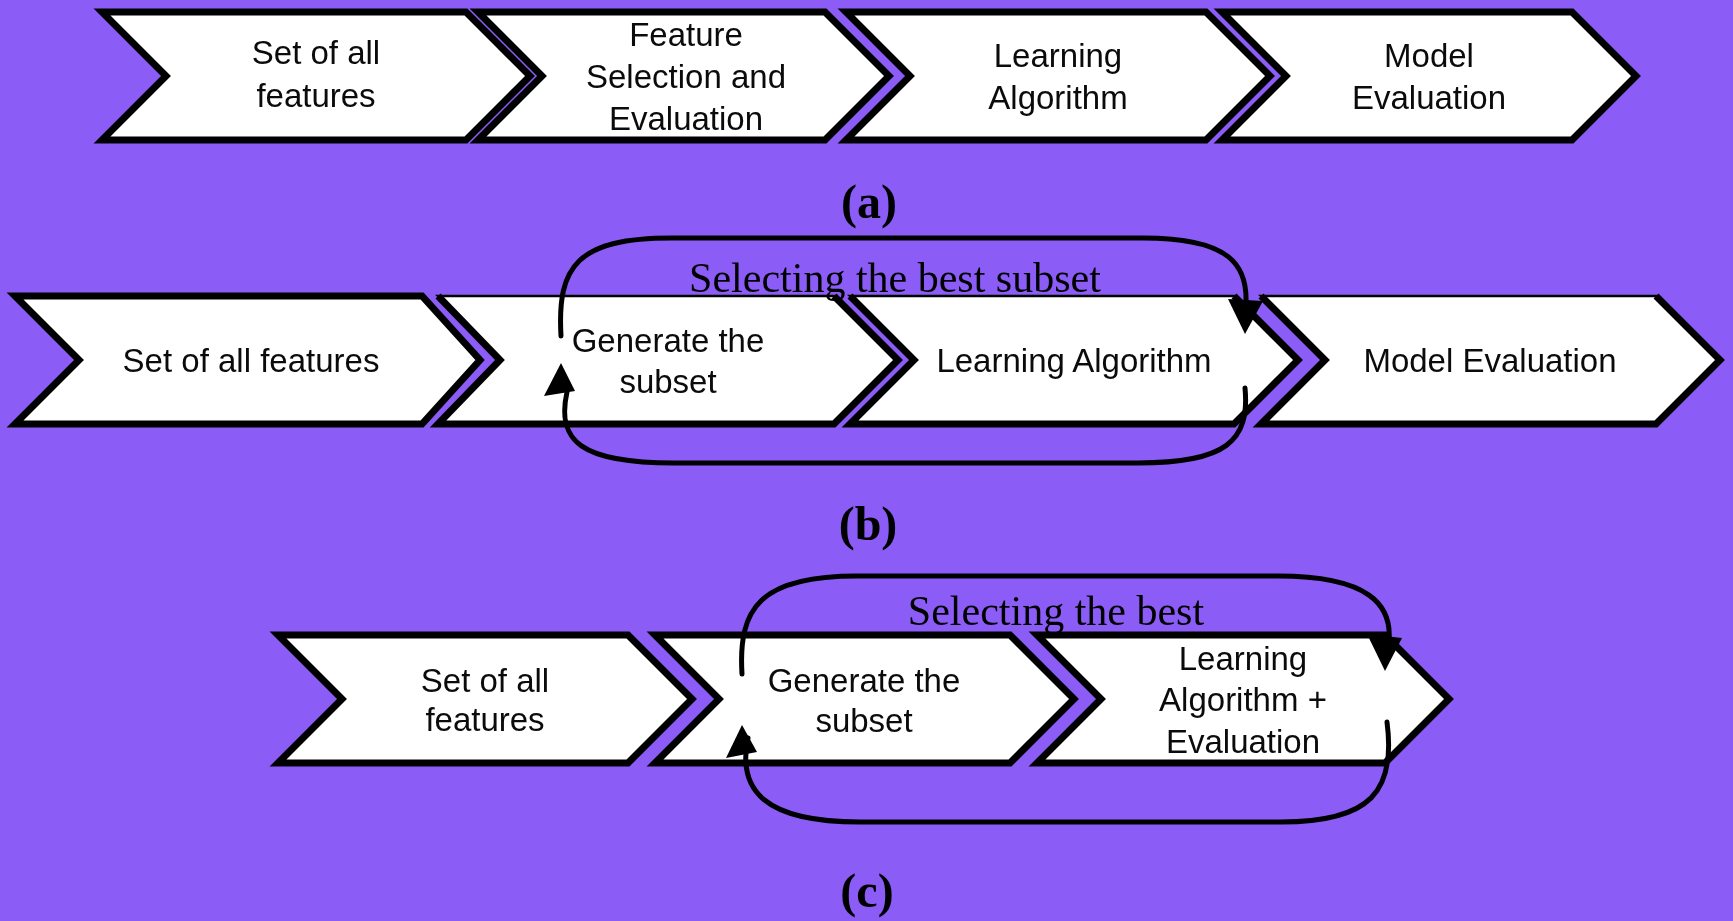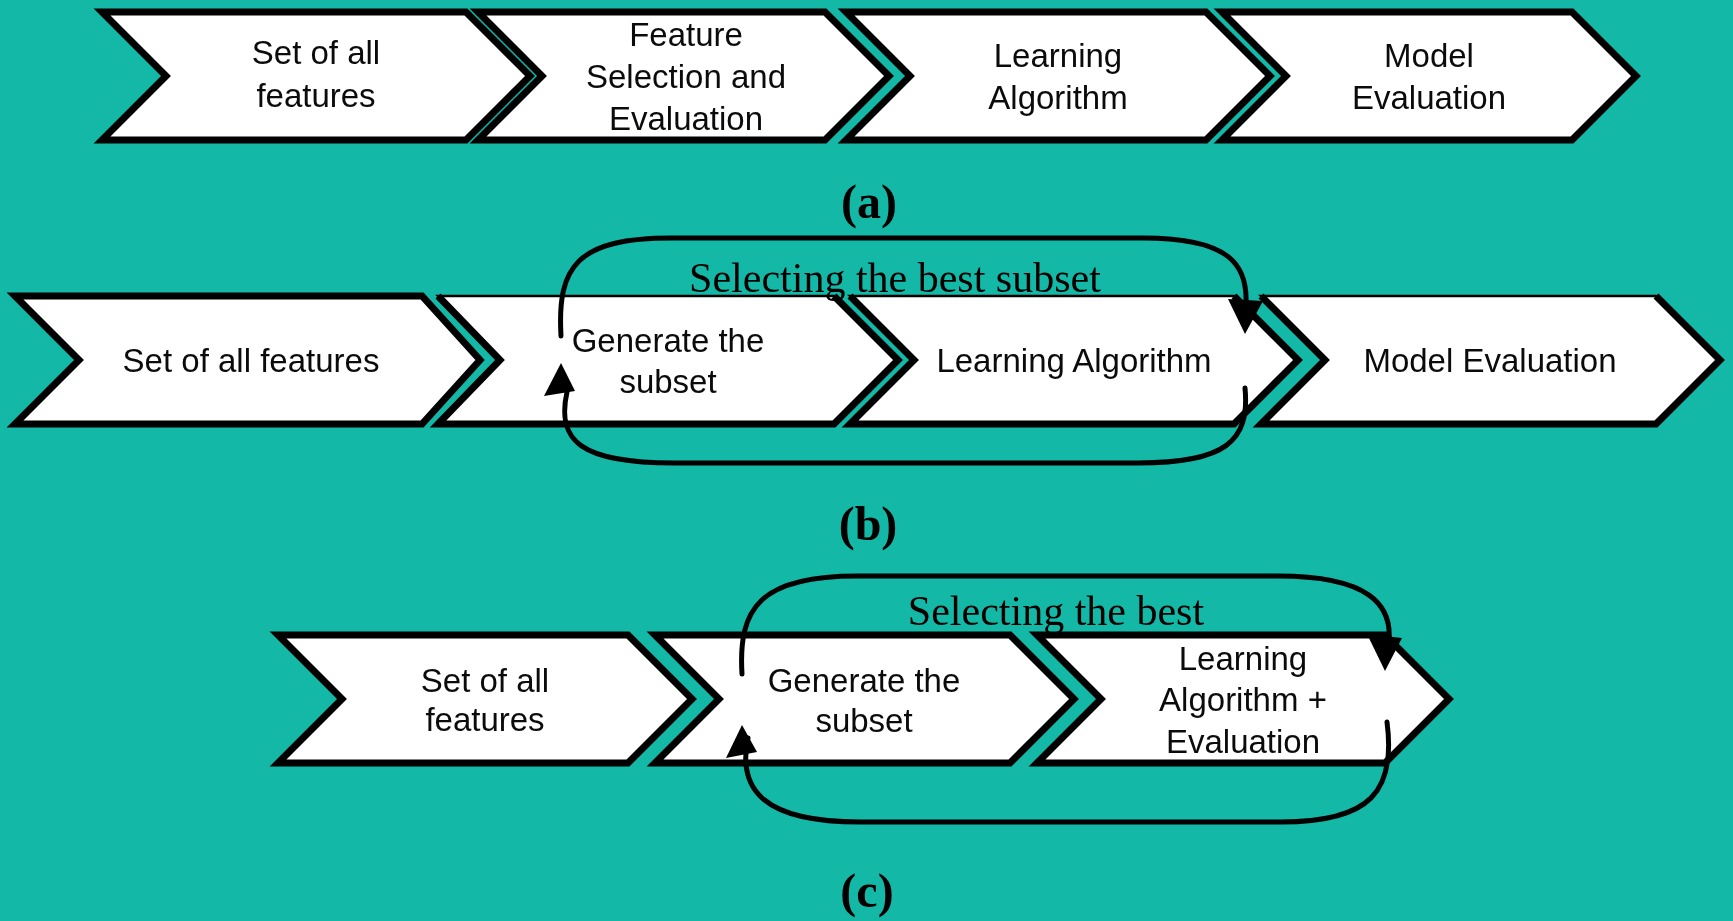--- a/index.html
+++ b/index.html
@@ -1,20 +1,20 @@
 <!DOCTYPE html>
 <html><head>
 <meta charset="utf-8">
 <style>
   html, body { margin: 0; padding: 0; background: #ffffff; }
   .stage {
     position: relative;
     width: 1733px;
     height: 921px;
-    background: #14b8a6;
+    background: #8b5cf6;
     font-family: "Liberation Sans", sans-serif;
     text-align: right;
   }
   svg { display: block; }
   .chev {
     fill: #ffffff;
     stroke: #000000;
     stroke-width: 7;
     stroke-linejoin: miter;
   }

